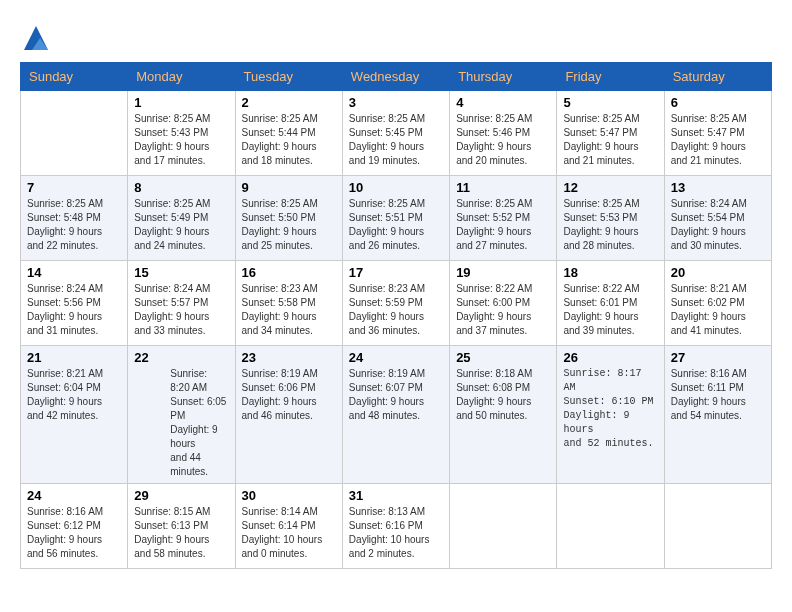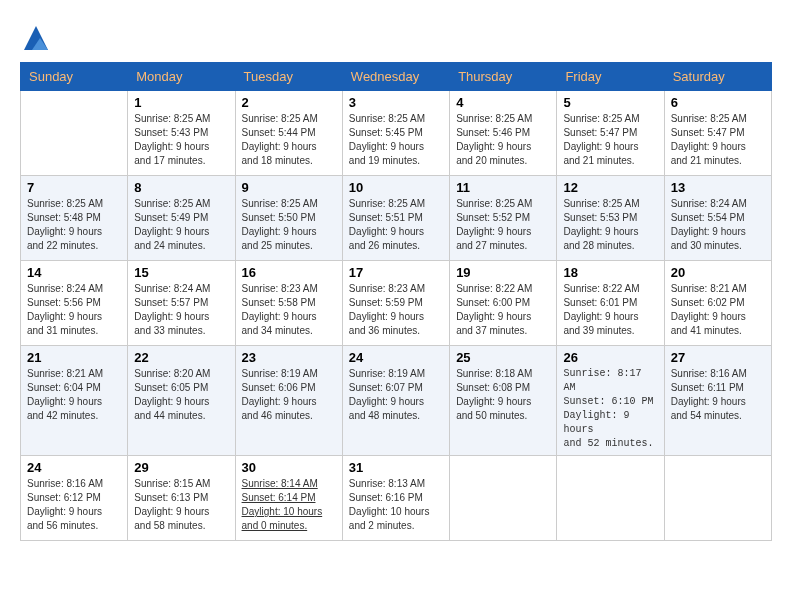--- a/index.html
+++ b/index.html
@@ -274,21 +274,21 @@
       <tr>
         <td>
           <div class="day-number">21</div>
           <div class="day-info" style="white-space: pre-line;">Sunrise: 8:21 AM
 Sunset: 6:04 PM
 Daylight: 9 hours
 and 42 minutes.</div>
         </td>
         <td>
           <div class="day-number">22</div>
-          <div class="day-info" style="white-space: pre-line;">Sunrise: 8:20 AM
+          <div class="day-info" style="white-space: pre-line; margin-left: 36px;">Sunrise: 8:20 AM
 Sunset: 6:05 PM
 Daylight: 9 hours
 and 44 minutes.</div>
         </td>
         <td>
           <div class="day-number">23</div>
           <div class="day-info" style="white-space: pre-line;">Sunrise: 8:19 AM
 Sunset: 6:06 PM
 Daylight: 9 hours
 and 46 minutes.</div>
@@ -332,21 +332,21 @@
         </td>
         <td>
           <div class="day-number">29</div>
           <div class="day-info" style="white-space: pre-line;">Sunrise: 8:15 AM
 Sunset: 6:13 PM
 Daylight: 9 hours
 and 58 minutes.</div>
         </td>
         <td>
           <div class="day-number">30</div>
-          <div class="day-info" style="white-space: pre-line; text-decoration: underline;">Sunrise: 8:14 AM
+          <div class="day-info" style="white-space: pre-line;">Sunrise: 8:14 AM
 Sunset: 6:14 PM
 Daylight: 10 hours
 and 0 minutes.</div>
         </td>
         <td>
           <div class="day-number">31</div>
           <div class="day-info" style="white-space: pre-line;">Sunrise: 8:13 AM
 Sunset: 6:16 PM
 Daylight: 10 hours
 and 2 minutes.</div>

